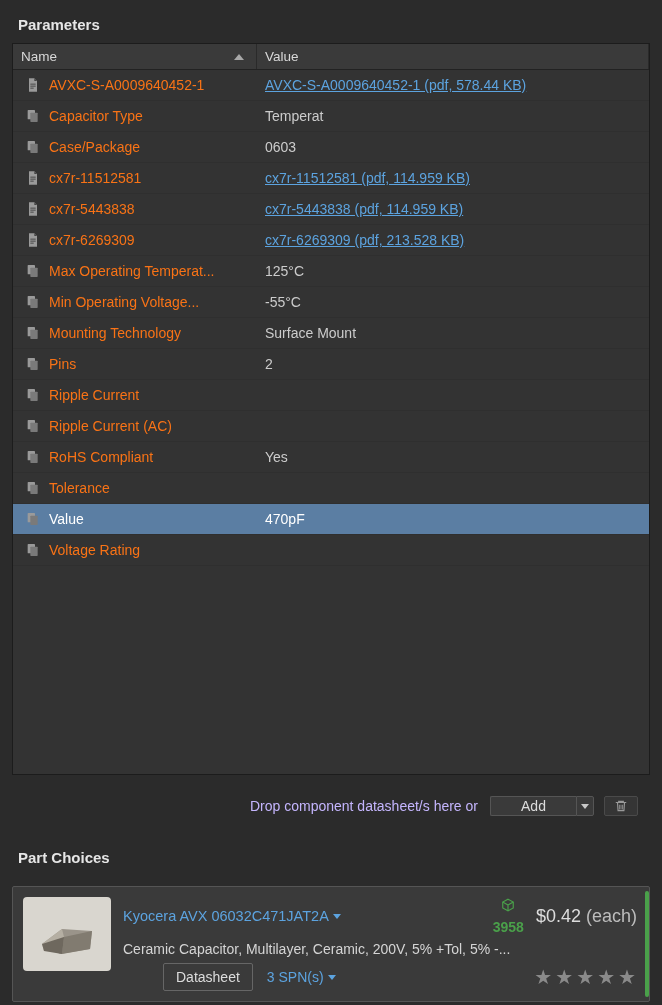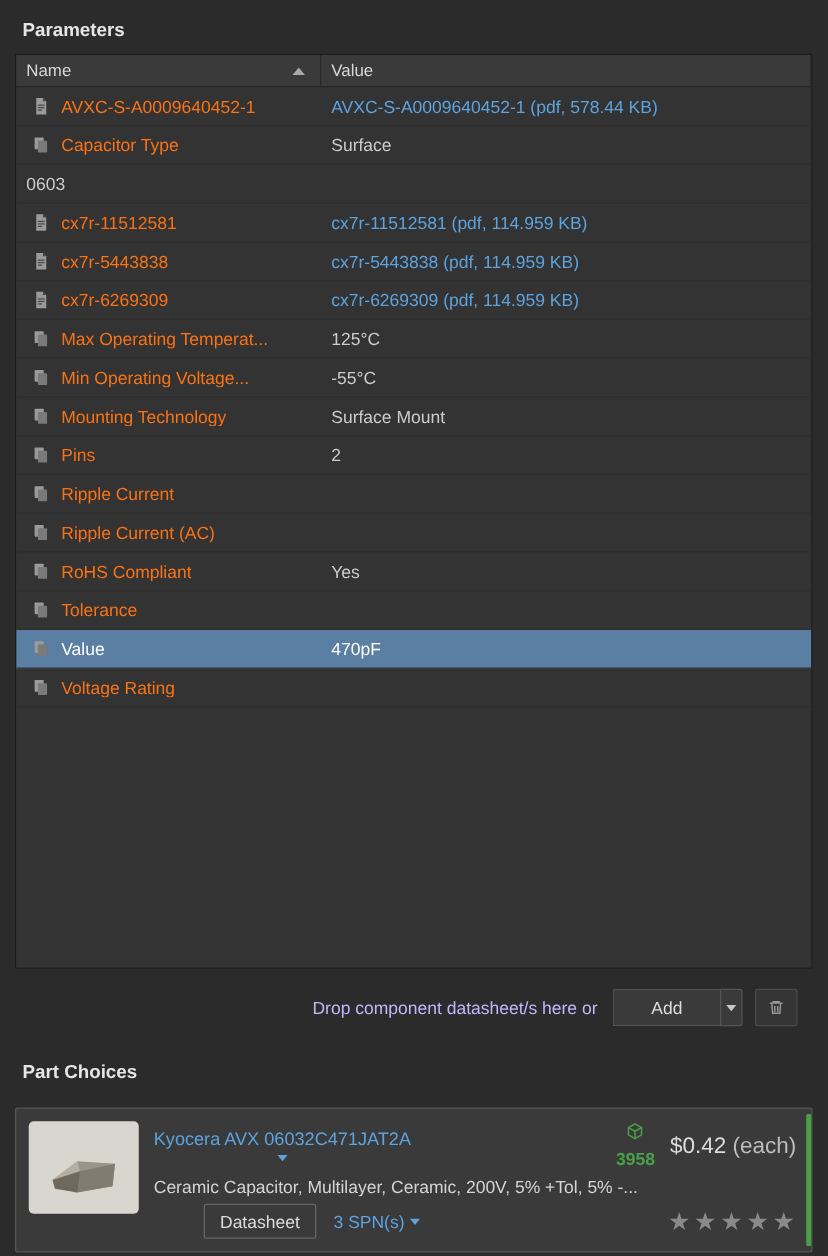--- a/index.html
+++ b/index.html
@@ -59,41 +59,41 @@
   .cell-name {
     width: 244px; display: flex; align-items: center;
     padding-left: 12px; gap: 8px;
     overflow: hidden; white-space: nowrap; text-overflow: ellipsis;
   }
   .cell-value {
     flex: 1; padding: 0 8px;
     overflow: hidden; white-space: nowrap; text-overflow: ellipsis;
     font-size: 14px;
   }
-  .cell-value.link { color: #5ca3df; }
+  .cell-value.link { color: #5ca3df; text-decoration: underline; }
   .name-text {
     font-size: 14px; color: #f97316;
     overflow: hidden; white-space: nowrap; text-overflow: ellipsis;
   }
   .icon {
     width: 16px; height: 16px; flex-shrink: 0;
     display: inline-flex; align-items: center; justify-content: center;
   }
   .icon svg { display: block; }
 
   .drop-bar {
     display: flex; align-items: center; justify-content: flex-end;
     gap: 10px;
     padding: 12px 12px 2px 12px;
     height: 52px;
   }
   .drop-text { color: #c4b5fd; font-size: 14px; margin-right: 2px; }
   .btn {
     background: #3a3a3a; border: 1px solid #555;
-    color: #dcdcdc; height: 30px;
+    color: #dcdcdc; height: 20px;
     display: inline-flex; align-items: center; justify-content: center;
     border-radius: 2px; font-size: 14px;
     cursor: pointer;
   }
   .btn-add-group { display: flex; }
   .btn-add { width: 86px; border-right: none; border-radius: 2px 0 0 2px; }
   .btn-drop {
     width: 18px; border-radius: 0 2px 2px 0;
     border-left: 1px solid #555;
   }
@@ -121,21 +121,21 @@
     width: 4px; background: #4aa04a; border-radius: 2px;
   }
   .thumb {
     width: 88px; height: 74px; background: #d9d6cf;
     border-radius: 4px; flex-shrink: 0;
     display: flex; align-items: center; justify-content: center;
   }
   .thumb svg { display: block; }
   .choice-body { flex: 1; min-width: 0; display: flex; flex-direction: column; gap: 6px; }
   .choice-line1 { display: flex; align-items: center; gap: 12px; }
-  .part-name { color: #5ca3df; font-size: 14.5px; cursor: pointer; display: inline-flex; align-items: center; gap: 4px; flex-direction: column; }
+  .part-name { color: #5ca3df; font-size: 14.5px; cursor: pointer; display: inline-flex; align-items: center; gap: 4px; }
   .stock-block { margin-left: auto; display: flex; align-items: center; gap: 6px; color: #4aa04a; font-weight: 600; flex-direction: column; }
   .stock-block .cube { color: #4aa04a; }
   .stock-num { color: #4aa04a; }
   .price { color: #dcdcdc; font-size: 18px; }
   .price-unit { color: #bcbcbc; }
   .desc { color: #d5d5d5; font-size: 14px; overflow: hidden; white-space: nowrap; text-overflow: ellipsis; }
   .choice-line3 { display: flex; align-items: center; gap: 14px; padding-left: 40px; }
   .btn-ds { background: #3a3a3a; border: 1px solid #666; height: 28px; padding: 0 12px; color: #dcdcdc; border-radius: 2px; font-size: 14px; cursor: pointer; }
   .spn { color: #5ca3df; font-size: 14px; cursor: pointer; display: inline-flex; align-items: center; gap: 4px; justify-content: flex-end; }
   .stars { margin-left: auto; display: flex; gap: 2px; color: #8a8a8a; font-size: 20px; letter-spacing: 1px; }
@@ -175,23 +175,32 @@
         <div class="row">
           <div class="cell-name">
             <span class="icon">
               <svg width="16" height="16" viewBox="0 0 24 24" fill="#9a9a9a">
                 <rect x="4" y="3" width="11" height="14" rx="1"></rect>
                 <rect x="8" y="7" width="11" height="14" rx="1" fill="#7a7a7a"></rect>
               </svg>
             </span>
             <span class="name-text">Capacitor Type</span>
           </div>
-          <div class="cell-value">Surface</div>
-        </div>
-        <div class="row">
+          <div class="cell-value">Temperat</div>
+        </div>
+        <div class="row">
+          <div class="cell-name">
+            <span class="icon">
+              <svg width="16" height="16" viewBox="0 0 24 24" fill="#9a9a9a">
+                <rect x="4" y="3" width="11" height="14" rx="1"></rect>
+                <rect x="8" y="7" width="11" height="14" rx="1" fill="#7a7a7a"></rect>
+              </svg>
+            </span>
+            <span class="name-text">Case/Package</span>
+          </div>
           <div class="cell-value">0603</div>
         </div>
         <div class="row">
           <div class="cell-name">
             <span class="icon">
               <svg width="16" height="16" viewBox="0 0 24 24" fill="#9a9a9a">
                 <path d="M6 2h8l4 4v16H6z"></path>
                 <path d="M14 2v4h4" fill="#444"></path>
                 <rect x="8" y="10" width="8" height="1.4" fill="#444"></rect>
                 <rect x="8" y="13" width="8" height="1.4" fill="#444"></rect>
@@ -223,21 +232,21 @@
               <svg width="16" height="16" viewBox="0 0 24 24" fill="#9a9a9a">
                 <path d="M6 2h8l4 4v16H6z"></path>
                 <path d="M14 2v4h4" fill="#444"></path>
                 <rect x="8" y="10" width="8" height="1.4" fill="#444"></rect>
                 <rect x="8" y="13" width="8" height="1.4" fill="#444"></rect>
                 <rect x="8" y="16" width="5" height="1.4" fill="#444"></rect>
               </svg>
             </span>
             <span class="name-text">cx7r-6269309</span>
           </div>
-          <div class="cell-value link">cx7r-6269309 (pdf, 114.959 KB)</div>
+          <div class="cell-value link">cx7r-6269309 (pdf, 213.528 KB)</div>
         </div>
         <div class="row">
           <div class="cell-name">
             <span class="icon">
               <svg width="16" height="16" viewBox="0 0 24 24" fill="#9a9a9a">
                 <rect x="4" y="3" width="11" height="14" rx="1"></rect>
                 <rect x="8" y="7" width="11" height="14" rx="1" fill="#7a7a7a"></rect>
               </svg>
             </span>
             <span class="name-text">Max Operating Temperat...</span>

